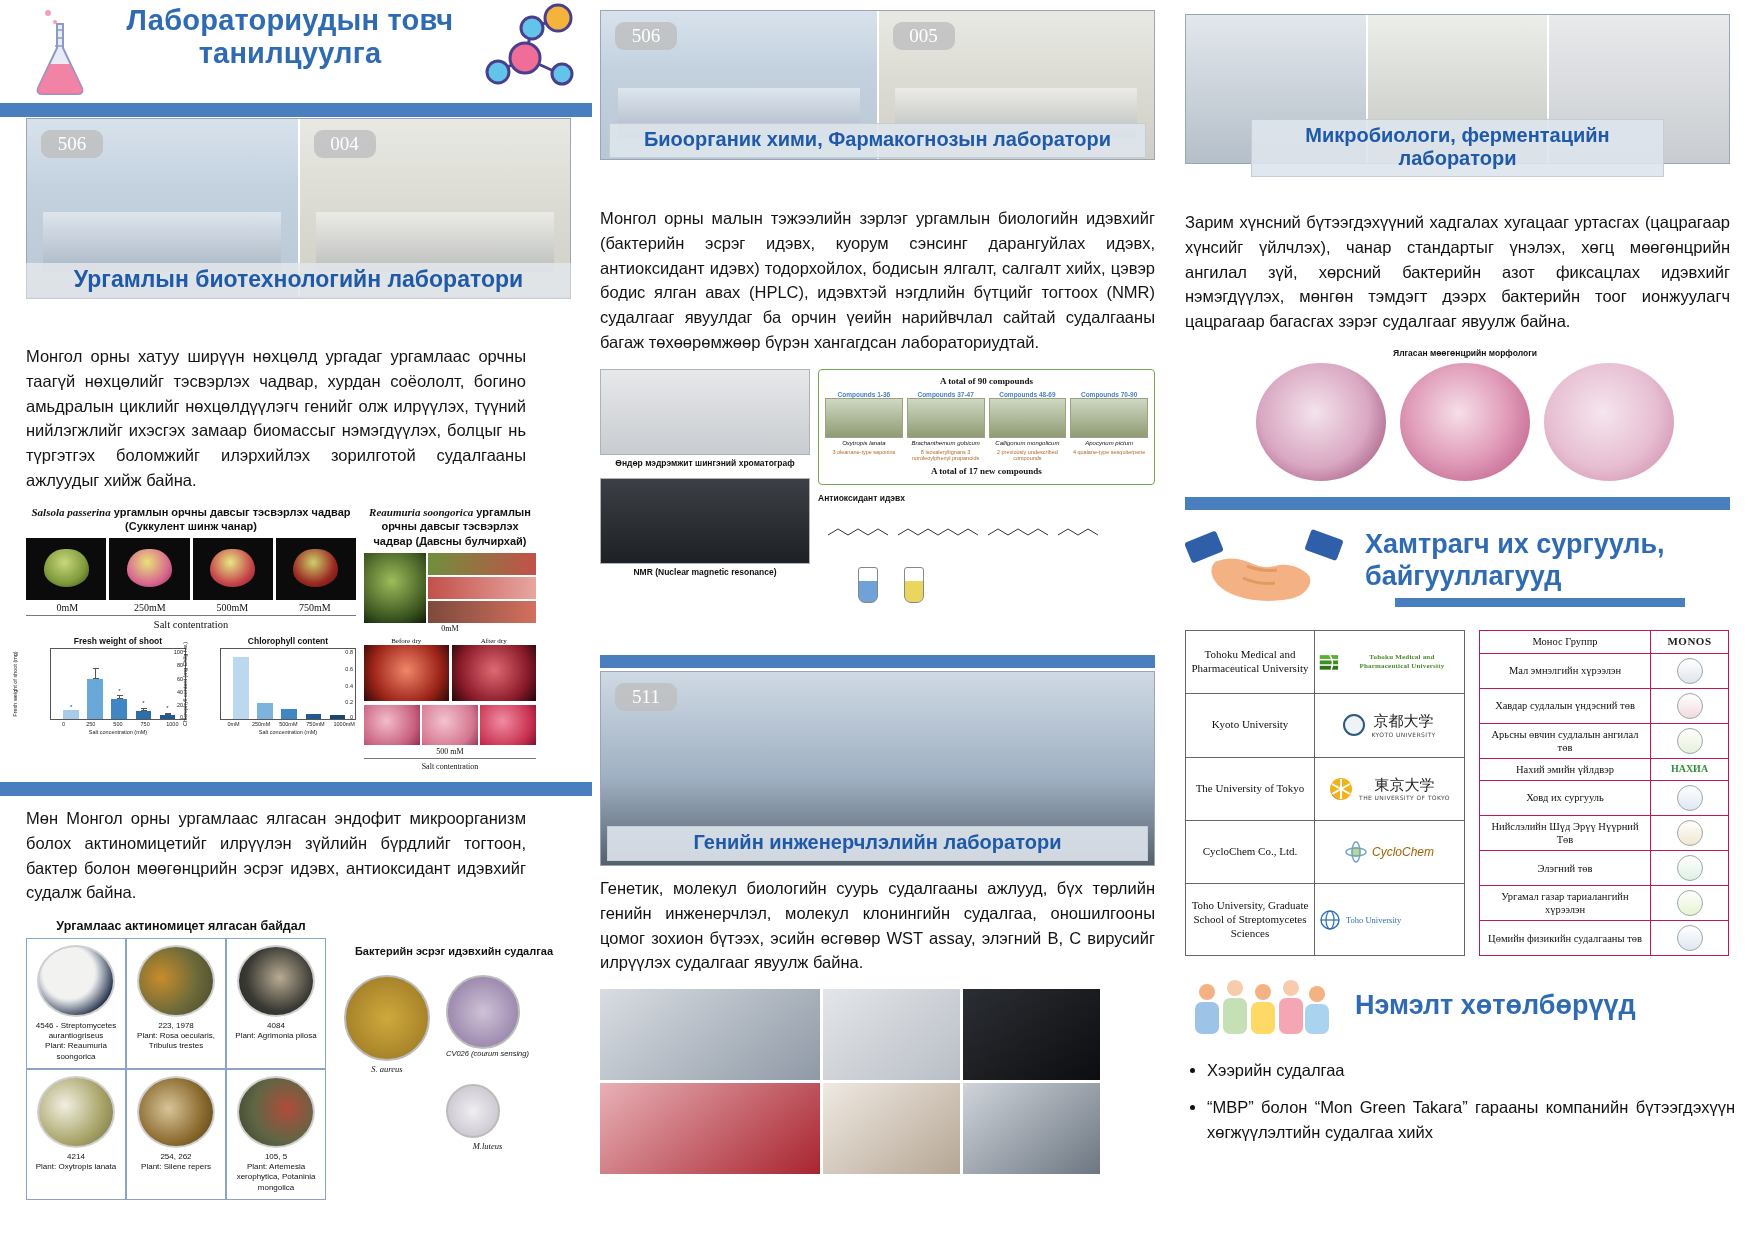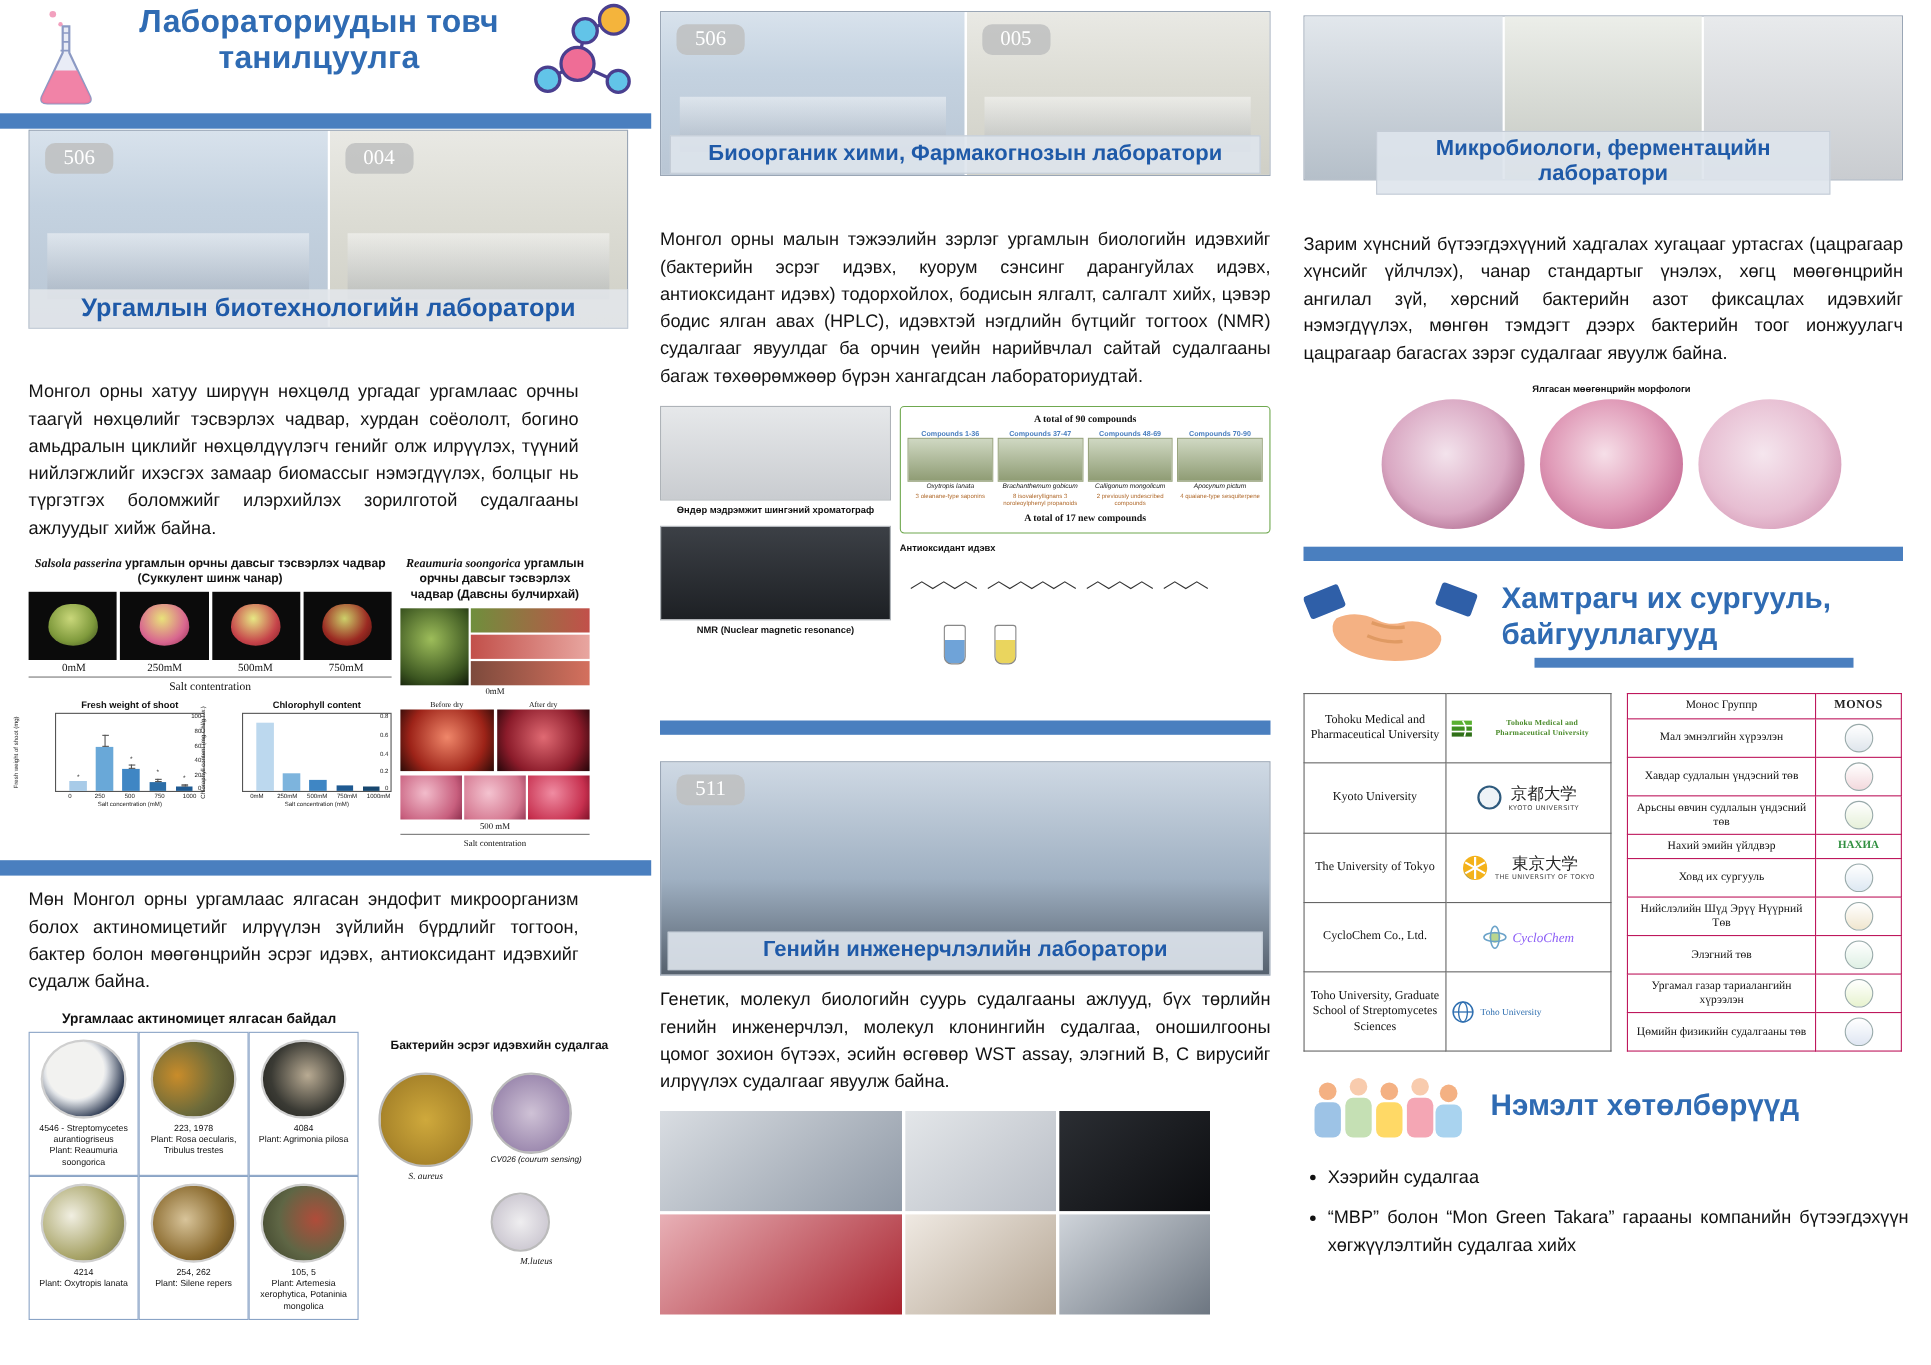--- a/index.html
+++ b/index.html
@@ -165,21 +165,21 @@
   .cmp-num { font-size:6.5px; color:#4a7fbf; font-weight:bold; }
   .cmp-pic { width:100%; height:40px; background:linear-gradient(180deg,#cfd8c2,#8f9c74); border:1px solid #9aa57f;}
   .cmp-name { font-size:6px; font-style:italic; line-height:1.2; margin-top:2px;}
   .cmp-desc { font-size:5.5px; color:#b06a2c; line-height:1.2; margin-top:2px;}
   .cmp-foot { text-align:center; font-size:9px; font-weight:bold; margin-top:4px;
               font-family:"Liberation Serif",serif;}
   .antiox-label { font-size:8.5px; margin-top:8px; font-weight:bold;}
 
   .mc2 { position:absolute; left:600px; top:655px; width:555px; }
   .mc2-rule { width:555px; height:13px; }
-  .mc2-photo { position:relative; width:555px; height:195px; margin-top:24px;
+  .mc2-photo { position:relative; width:555px; height:195px; margin-top:3px;
                border:1px solid #9aa6b5;
                background:linear-gradient(180deg,#cfd9e4 0%,#9fb0c2 55%,#55606d 100%); }
   .mc2-cap { position:absolute; left:6px; right:6px; bottom:4px;
              background:rgba(222,228,236,.9); color:#1f5aa8; font-weight:bold;
              font-size:20px; text-align:center; padding:4px 0 6px; border:1px solid #c4ccd6;}
   .mc2-text { margin-top:10px; font-size:16.5px; line-height:1.5; text-align:justify;}
   .mc2-gallery { margin-top:14px; width:500px; height:185px; display:grid;
                  grid-template-columns:1.6fr 1fr 1fr; grid-template-rows:1fr 1fr; gap:3px;}
   .gi { background:#cbd3db; }
   .gi1 { background:linear-gradient(140deg,#d9dde2,#8f99a6); }
@@ -644,21 +644,21 @@
           </tr>
           <tr>
             <td>CycloChem Co., Ltd.</td>
             <td class="logo">
               <div style="display:flex;align-items:center;gap:5px;justify-content:center;">
                 <svg width="22" height="22" viewBox="0 0 22 22">
                   <circle cx="11" cy="11" r="5" fill="#b9d68e"></circle>
                   <ellipse cx="11" cy="11" rx="10" ry="4" fill="none" stroke="#6ba3c9" stroke-width="1.4"></ellipse>
                   <ellipse cx="11" cy="11" rx="4" ry="10" fill="none" stroke="#6ba3c9" stroke-width="1.4"></ellipse>
                 </svg>
-                <span style="font-family:Liberation Serif, serif; font-style:italic; color:#8b5cf6; font-size:12px;">CycloChem</span>
+                <span style="font-family:Liberation Sans, sans-serif; font-style:italic; color:#a16207; font-size:12px;">CycloChem</span>
               </div>
             </td>
           </tr>
           <tr>
             <td>Toho University, Graduate School of Streptomycetes Sciences</td>
             <td class="logo">
               <div style="display:flex;align-items:center;gap:5px;">
                 <svg width="22" height="22" viewBox="0 0 22 22">
                   <circle cx="11" cy="11" r="9" fill="none" stroke="#2f6fb0" stroke-width="1.4"></circle>
                   <ellipse cx="11" cy="11" rx="4" ry="9" fill="none" stroke="#2f6fb0" stroke-width="1.2"></ellipse>
@@ -685,21 +685,21 @@
                 <div class="mini-logo"></div>
               </td>
           </tr>
           <tr>
             <td>Хавдар судлалын үндэсний төв</td>
             <td class="logo2">
                 <div class="mini-logo" style="background:linear-gradient(180deg,#fff,#f3d9dd);"></div>
               </td>
           </tr>
           <tr>
-            <td>Арьсны өвчин судлалын үндэсний төв</td>
+            <td>Арьсны өвчин судлалын ангилал төв</td>
             <td class="logo2">
                 <div class="mini-logo" style="background:linear-gradient(180deg,#fff,#e6f0d9);"></div>
               </td>
           </tr>
           <tr>
             <td>Нахий эмийн үйлдвэр</td>
             <td class="logo2">
               <div style="font-weight:bold;font-size:10px;color:#2f8f3f;">НАХИА</div>
             </td>
           </tr>

